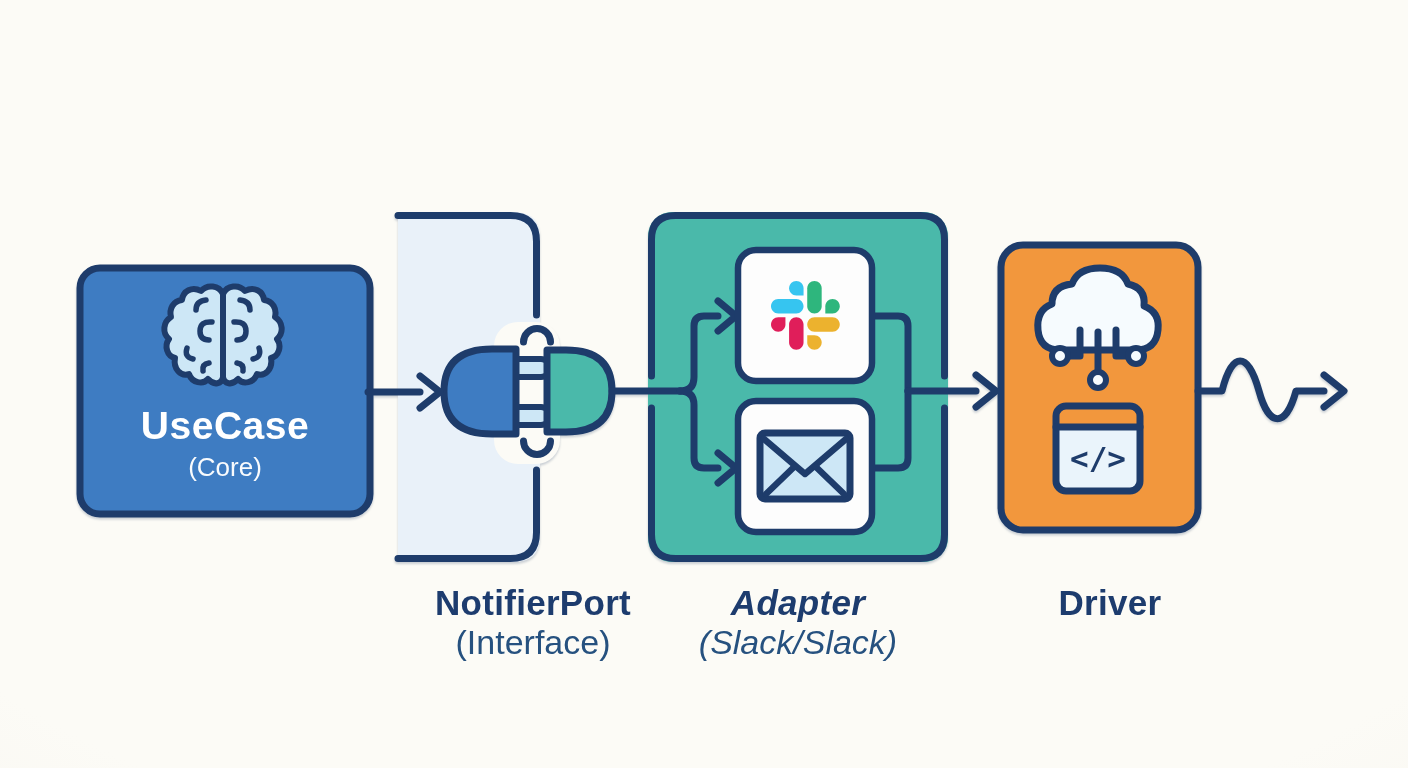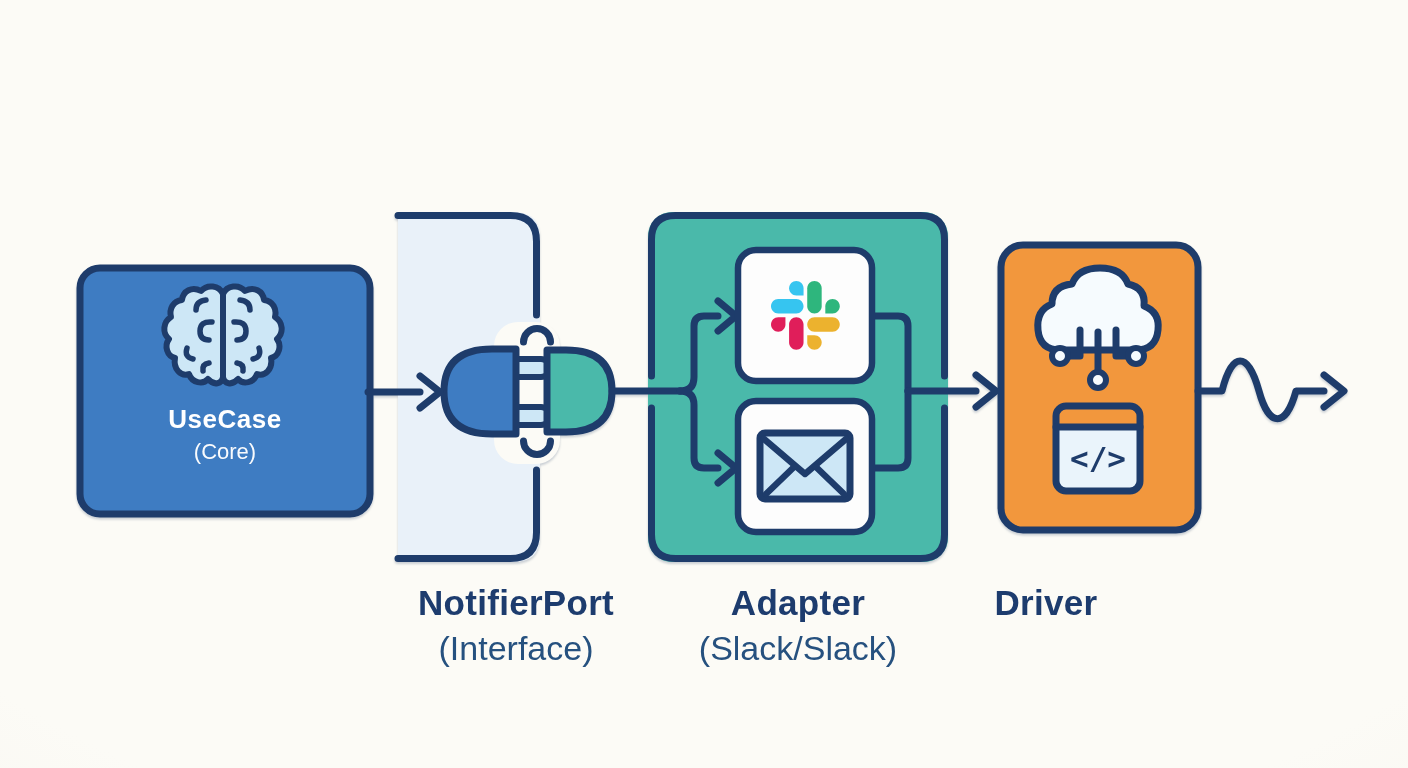--- a/index.html
+++ b/index.html
@@ -36,24 +36,24 @@
   .code-header{fill:var(--orange);}
   .code-frame{fill:none;stroke:var(--navy);stroke-width:7;stroke-linejoin:round;}
   .code-glyph{font-family:"DejaVu Sans Mono", monospace;font-weight:700;font-size:31px;fill:var(--navy);text-anchor:middle;}
   .brain-half{fill:var(--icon-blue);stroke:var(--navy);stroke-width:6;stroke-linejoin:round;stroke-linecap:round;}
   .curl{fill:none;stroke:var(--navy);stroke-width:5.5;stroke-linecap:round;}
   .slack-b{fill:var(--slack-blue);} .slack-g{fill:var(--slack-green);}
   .slack-r{fill:var(--slack-red);} .slack-y{fill:var(--slack-yellow);}
 
   
   .node-label{position:absolute;transform:translateX(-50%);text-align:center;white-space:nowrap;}
-  .usecase-label .title{font-size:26px;font-weight:700;color:#ffffff;letter-spacing:.5px;}
-  .usecase-label .sub{font-size:22px;font-weight:400;color:rgba(255,255,255,.97);margin-top:4px;}
+  .usecase-label .title{font-size:39px;font-weight:700;color:#ffffff;letter-spacing:.5px;}
+  .usecase-label .sub{font-size:26px;font-weight:400;color:rgba(255,255,255,.97);margin-top:4px;}
   .diagram-label .title{font-size:35px;font-weight:700;color:var(--label);letter-spacing:.3px;}
-  .diagram-label .sub{font-size:34px;font-weight:400;color:var(--sublabel);margin-top:6px;}
+  .diagram-label .sub{font-size:34px;font-weight:400;color:var(--sublabel);}
 </style>
 </head>
 <body>
 
 <div class="stage">
 
   <svg class="diagram" width="1408" height="768" viewBox="0 0 1408 768">
     <defs>
       <path id="bhalf" class="brain-half" d="M 223 294
         C 219 285 207 284 201 291
@@ -165,27 +165,27 @@
       <path class="line" d="M 1198 391 H 1222 C 1232 351 1248 351 1259 391 C 1269 428 1286 428 1296 391 H 1324"></path>
       <path class="line" d="M 1324 375 L 1344 391 L 1324 407"></path>
     </g>
   </svg>
 
   <div class="node-label usecase-label" style="left:225px;top:404px;">
     <div class="title">UseCase</div>
     <div class="sub">(Core)</div>
   </div>
 
-  <div class="node-label diagram-label" style="left:516px;top:583px;">
+  <div class="node-label diagram-label" style="left:533px;top:583px;">
     <div class="title">NotifierPort</div>
     <div class="sub">(Interface)</div>
   </div>
 
-  <div class="node-label diagram-label" style="left:798px;top:583px;">
+  <div class="node-label diagram-label" style="left:798px;top:583px;font-style:italic;">
     <div class="title">Adapter</div>
     <div class="sub">(Slack/Slack)</div>
   </div>
 
-  <div class="node-label diagram-label" style="left:1046px;top:583px;">
+  <div class="node-label diagram-label" style="left:1110px;top:583px;">
     <div class="title">Driver</div>
   </div>
 
 </div>
 
 </body></html>

